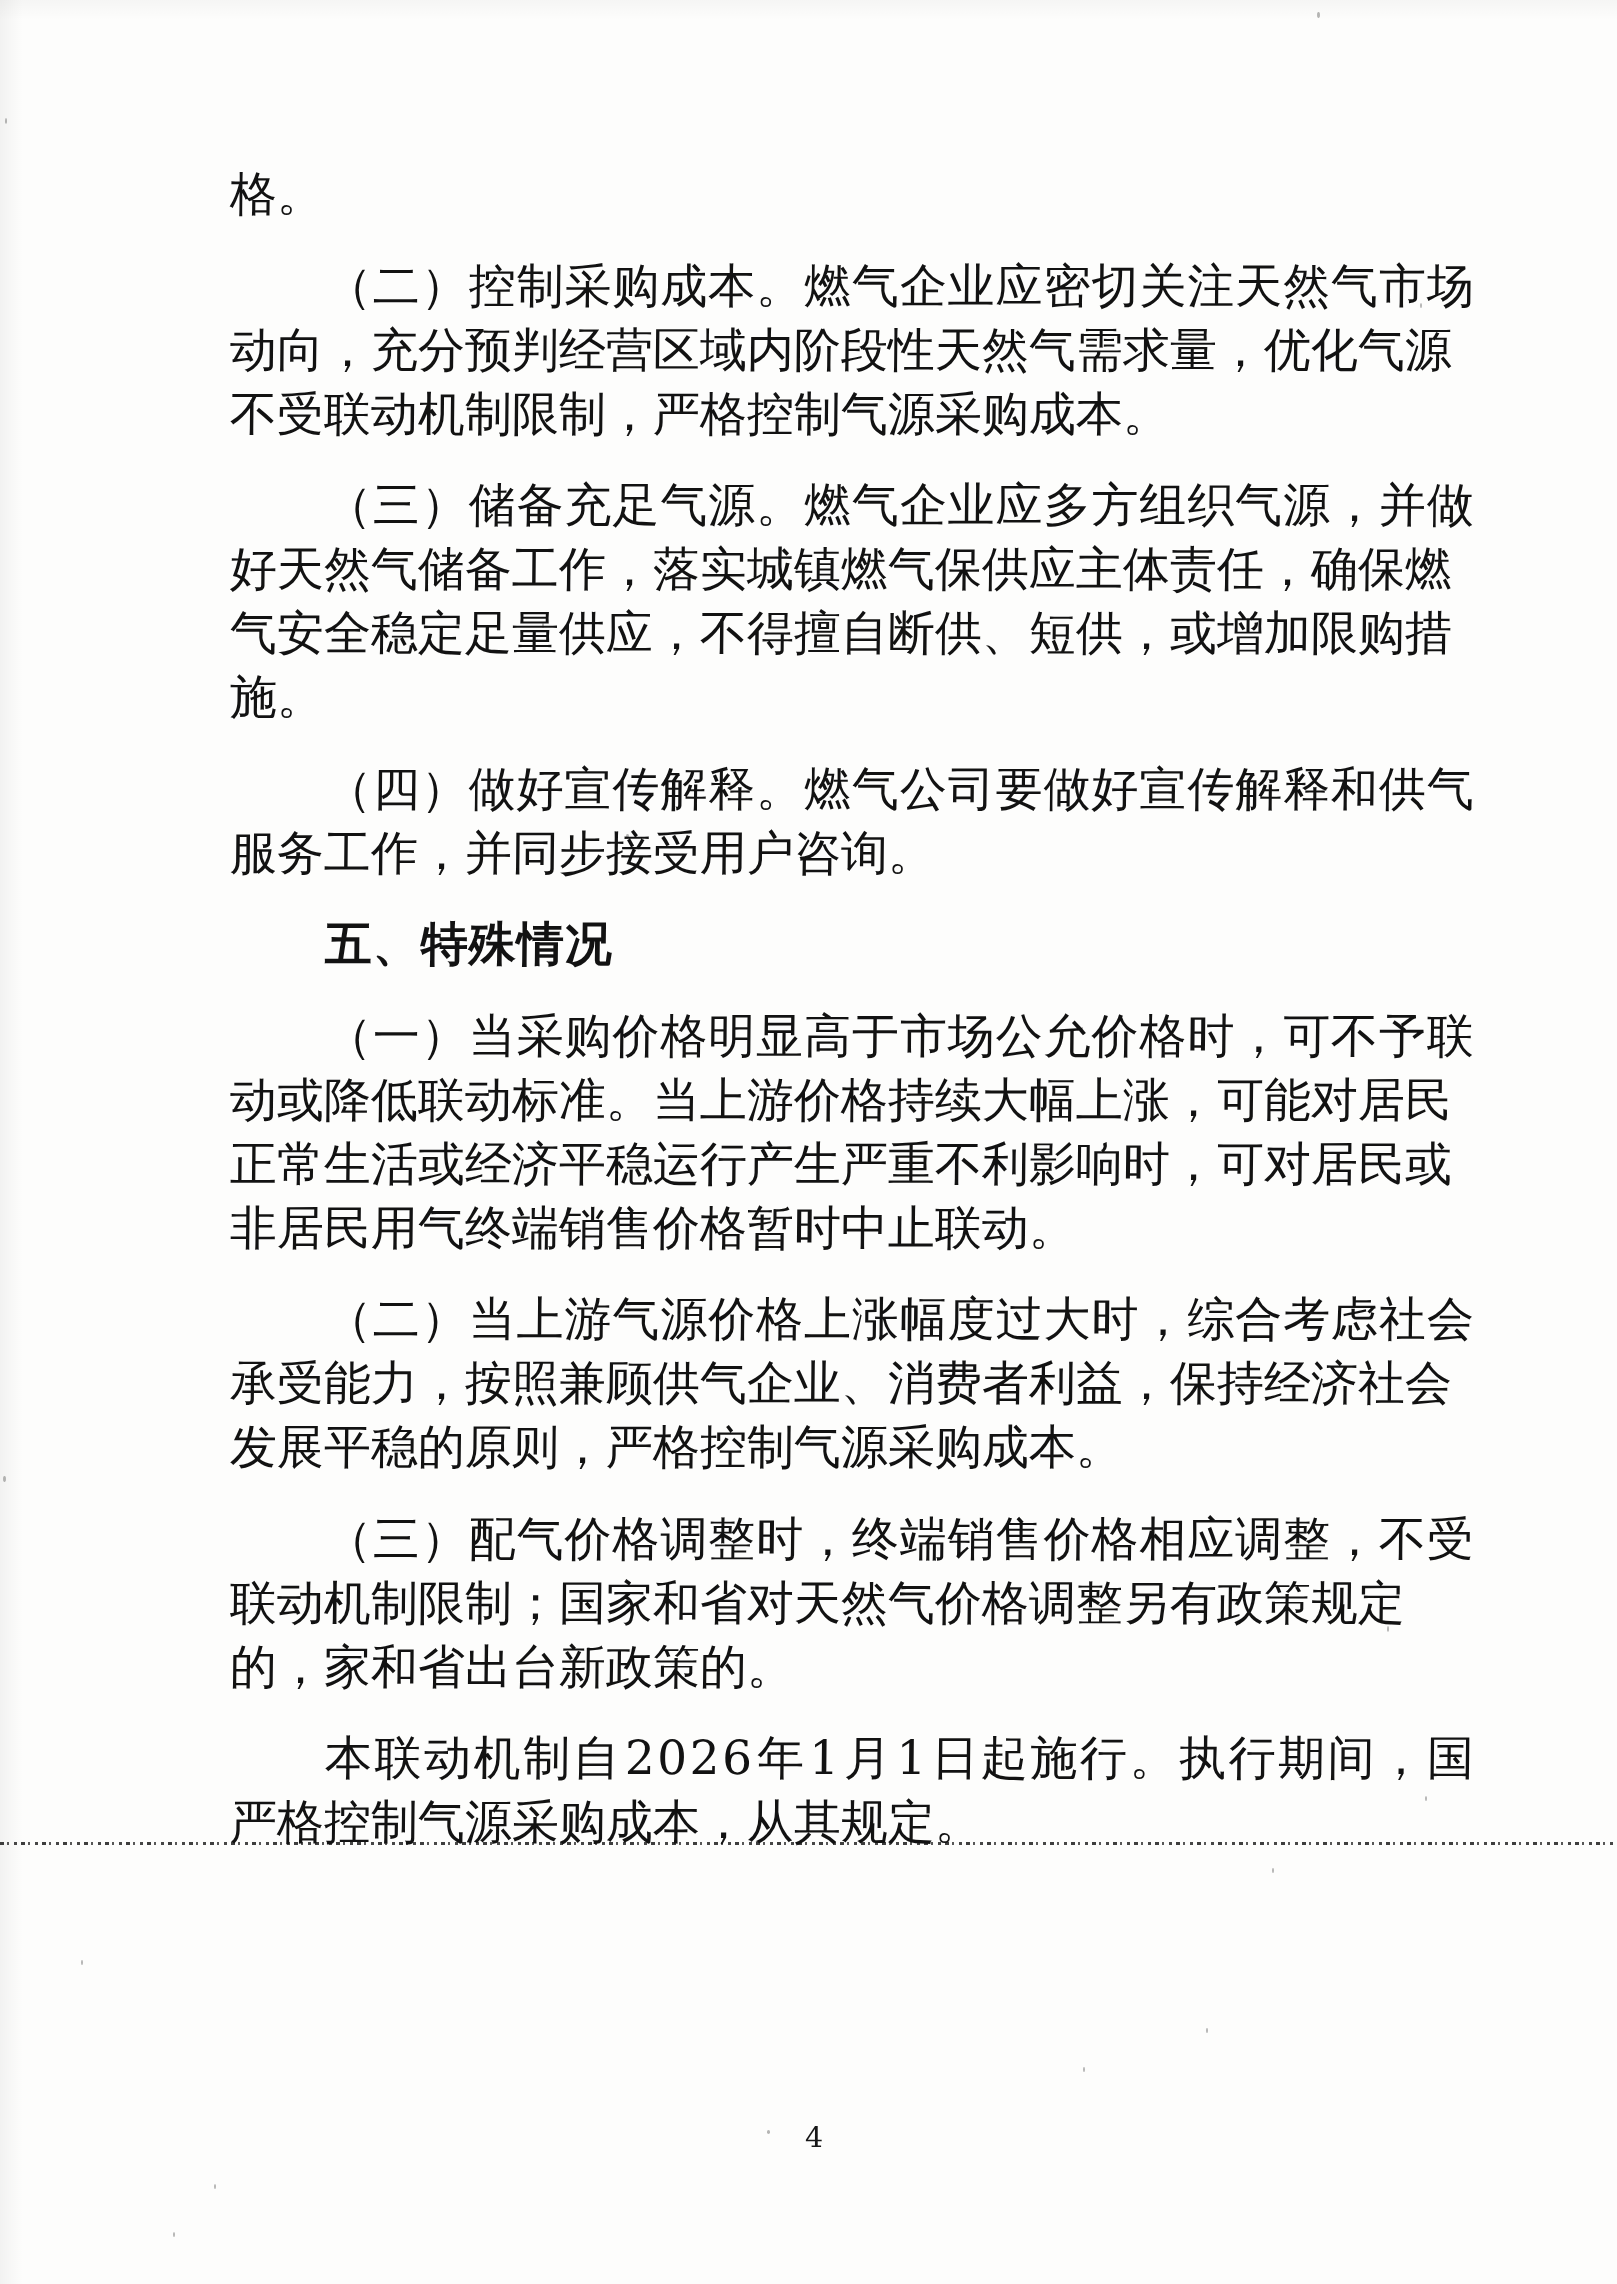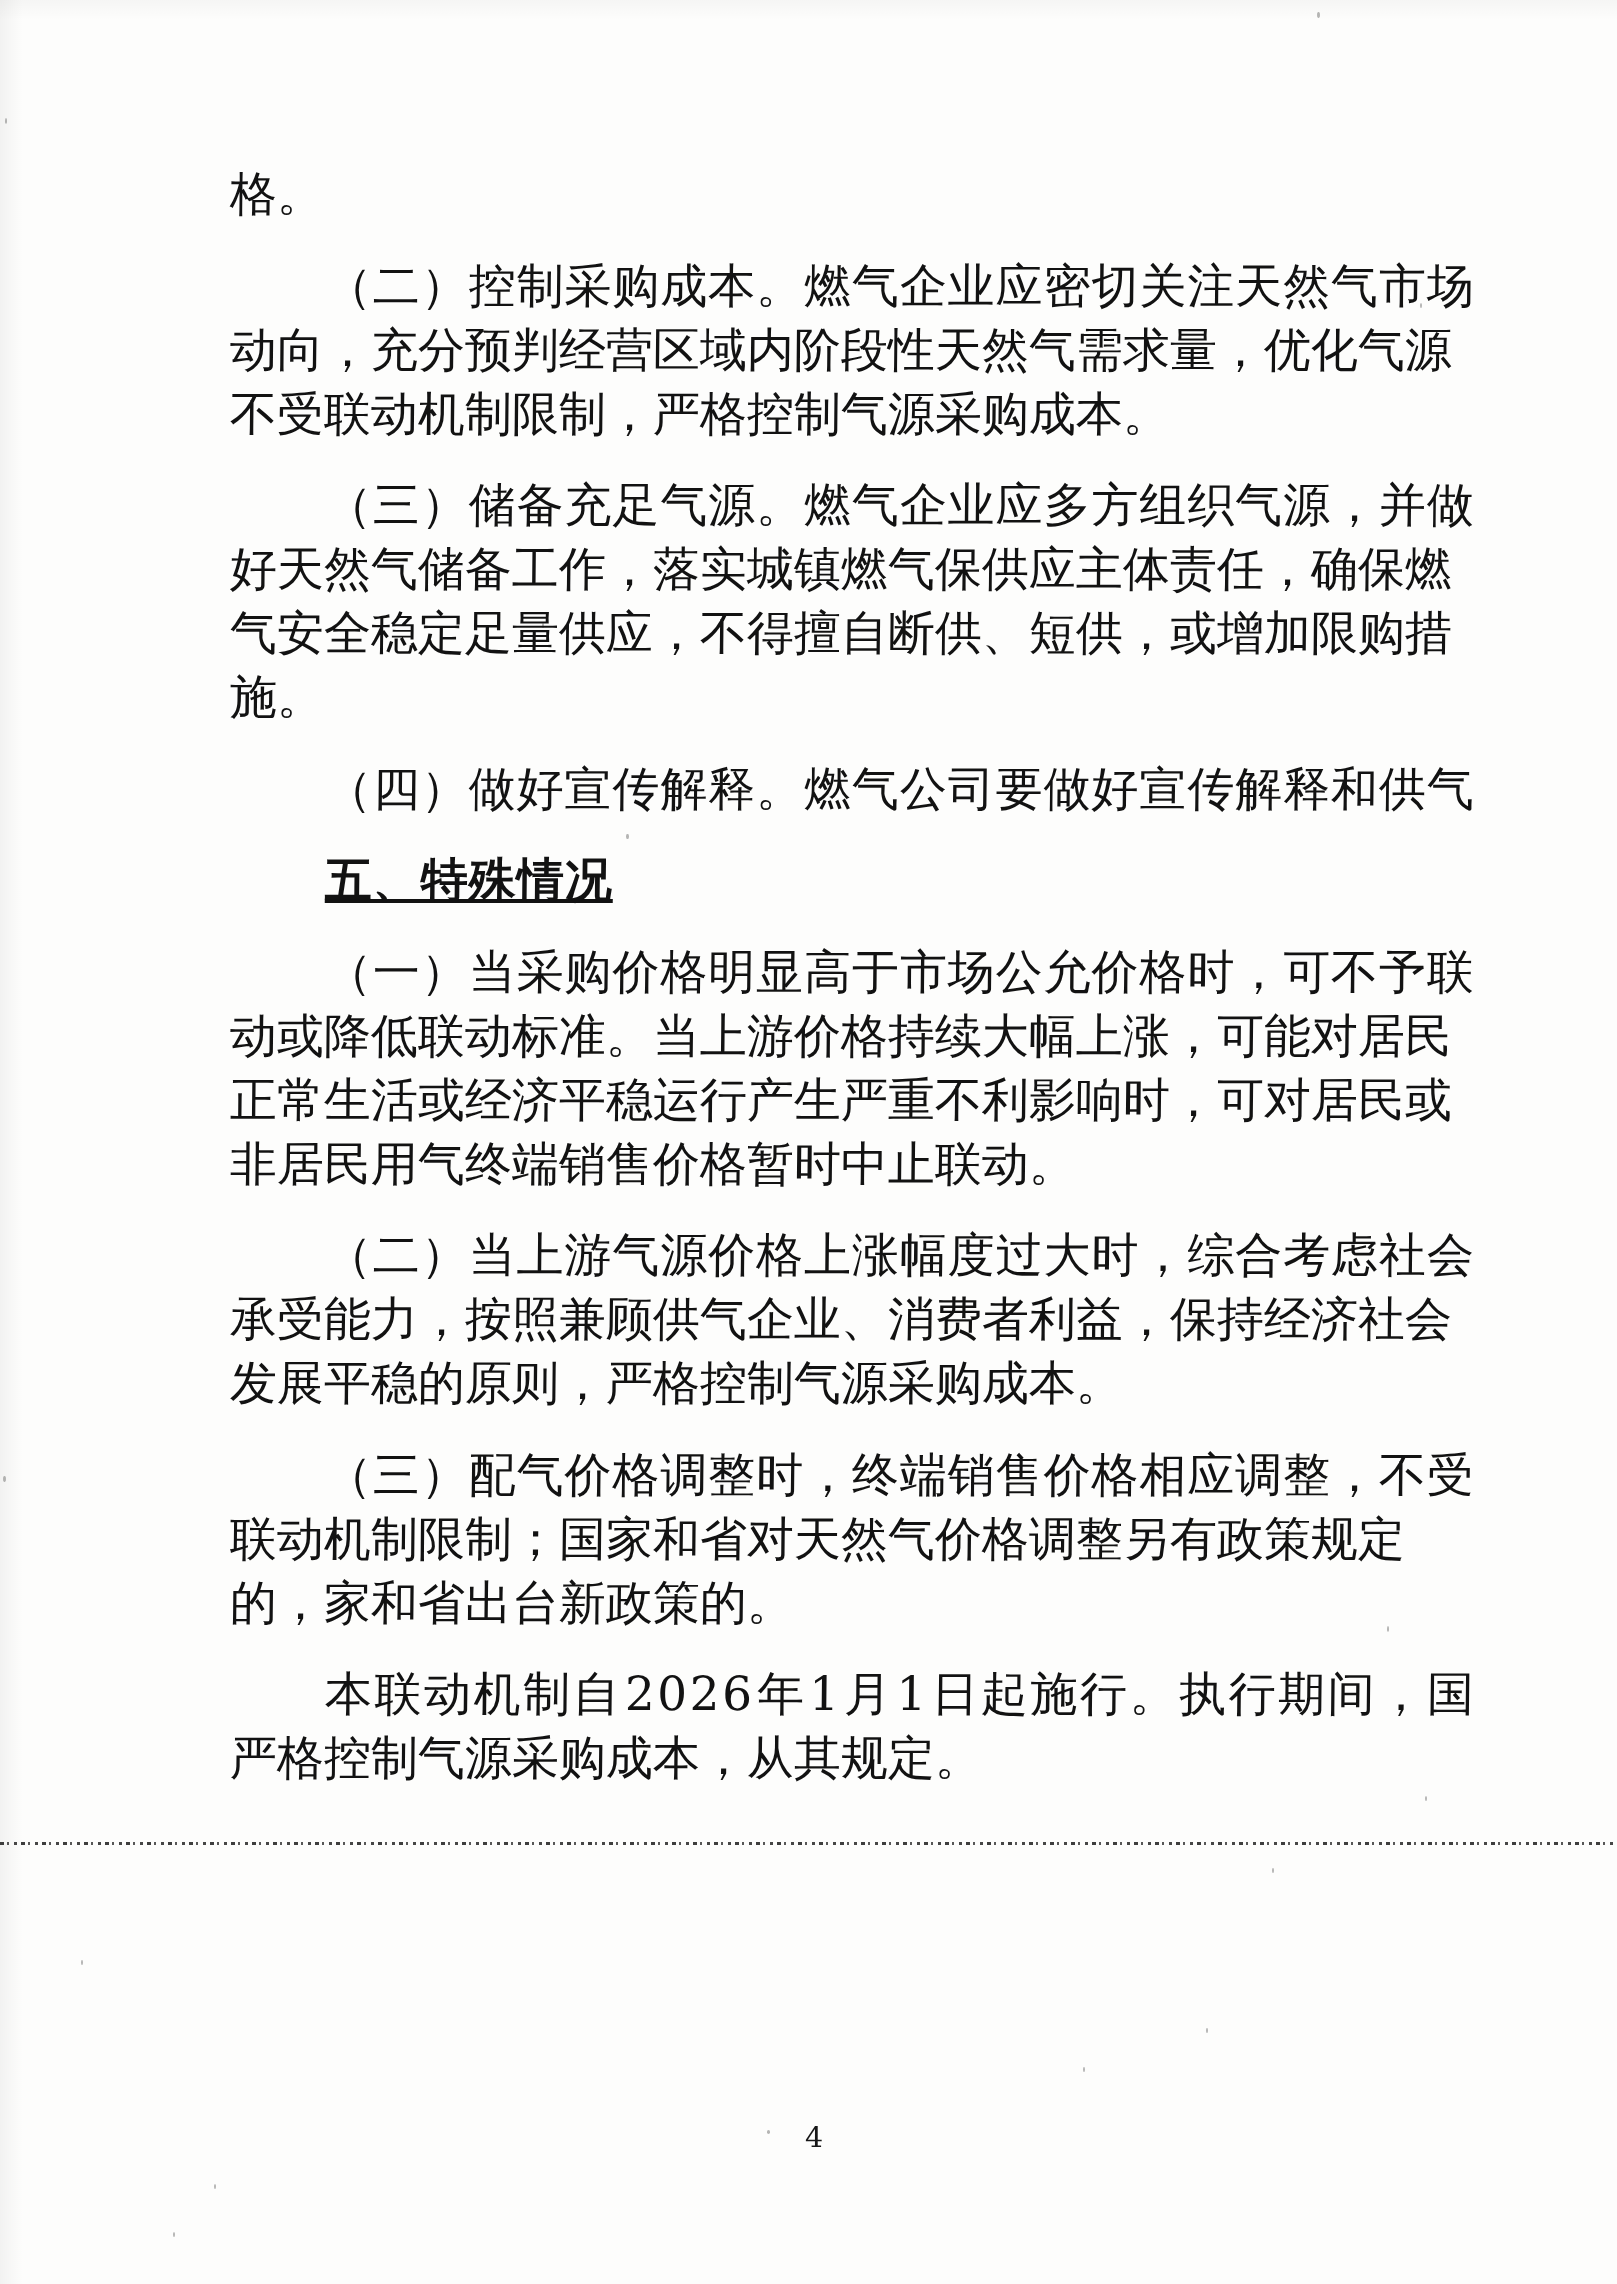--- a/index.html
+++ b/index.html
@@ -84,21 +84,20 @@
   }
   .line.flush {
     text-align: left;
   }
   .line.indent {
     padding-left: 95px;
   }
   .line.heading {
     font-weight: bold;
     letter-spacing: 1px;
-    text-decoration: underline;
   }
   .para-gap {
     height: 27.5px;
   }
 
   
   #page-number {
     position: absolute;
     left: 0;
     top: 2121px;
@@ -306,20 +305,21 @@
         <span>做</span>
         <span>好</span>
         <span>宣</span>
         <span>传</span>
         <span>解</span>
         <span>释</span>
         <span>和</span>
         <span>供</span>
         <span>气</span>
       </div>
+    <div class="line flush">服务工作，并同步接受用户咨询。</div>
 
     <div class="para-gap"></div>
 
     <div class="line flush heading indent">五、特殊情况</div>
 
     <div class="para-gap"></div>
 
     <div class="line just indent">
         <span>（</span>
         <span>一</span>

